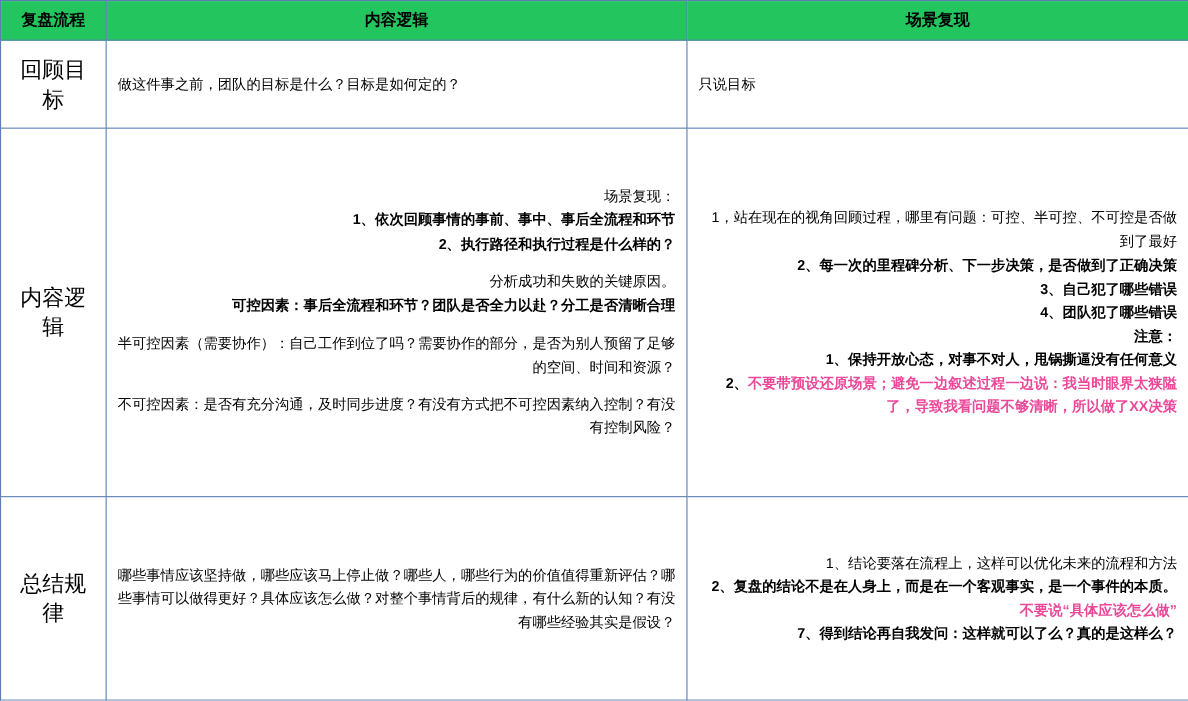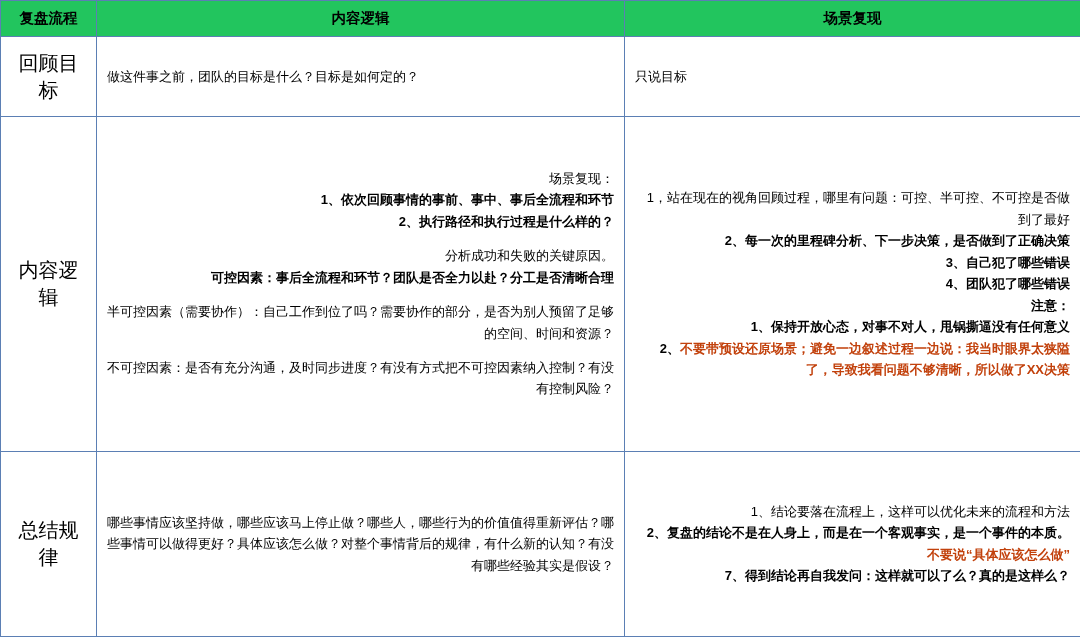--- a/index.html
+++ b/index.html
@@ -66,21 +66,21 @@
     margin: 0;
   }
   p.para + p.para {
     margin-top: 0;
     font-weight: bold;
   }
   .gap {
     height: 13px;
   }
   .red {
-    color: #c2410c;
+    color: #ec4899;
   }
   .blk { color: #000000; }
 </style>
 </head>
 <body>
 
 <div class="sheet">
   <table class="review-table">
     <colgroup>
       <col class="col-stage">

